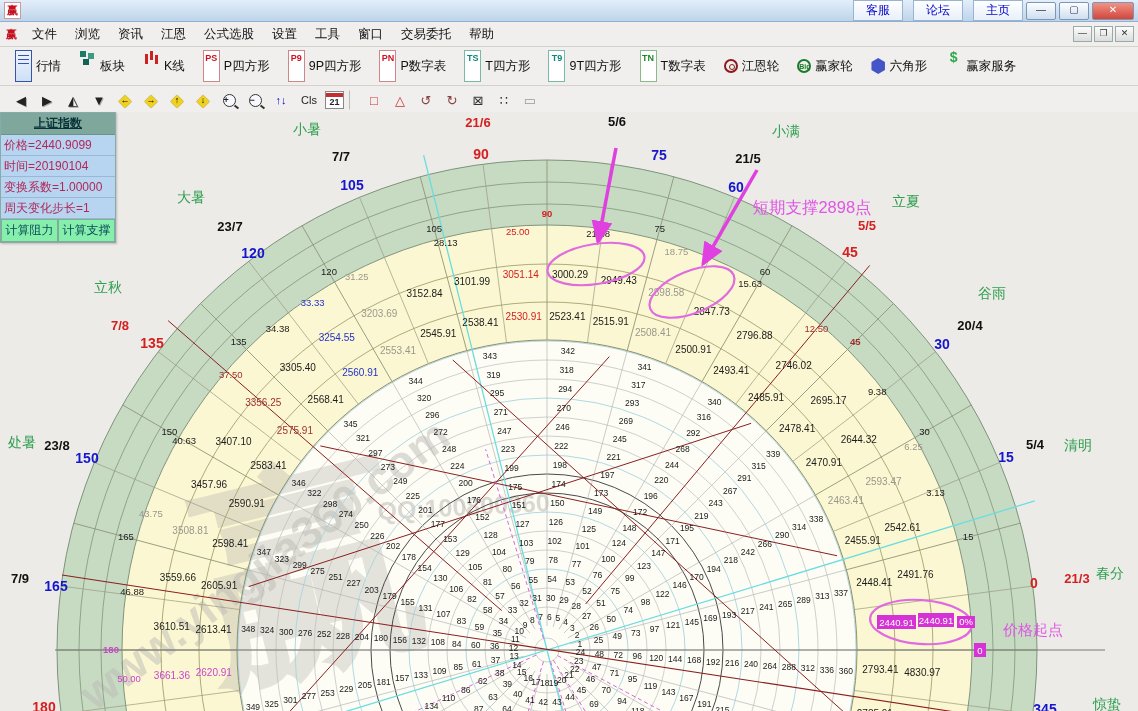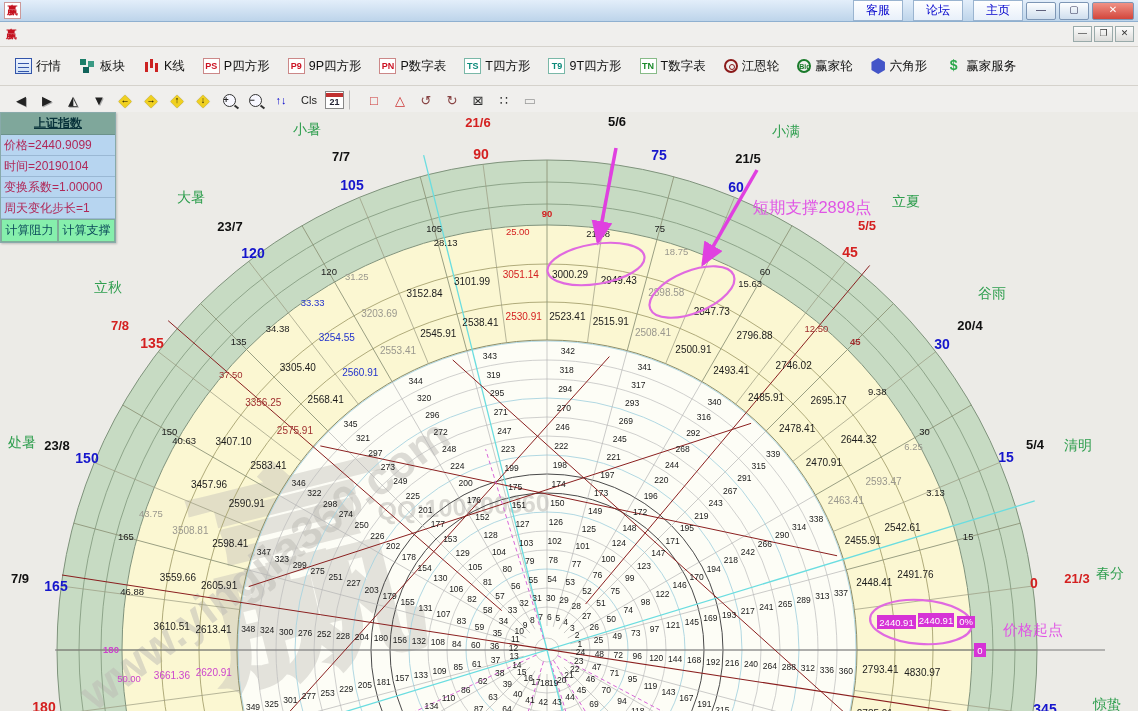--- a/index.html
+++ b/index.html
@@ -14,21 +14,21 @@
   .winbtn.close{background:linear-gradient(#f09286,#d2463c);color:#fff;width:40px;font-weight:bold;}
   
   .menubar{height:24px;background:#f0efed;border-bottom:1px solid #d5d2cc;display:flex;align-items:center;padding:0 4px;}
   .menu-icon{width:15px;height:15px;color:#c41220;font-weight:bold;font-size:11px;line-height:15px;text-align:center;margin-right:4px;}
   .menu-item{font-size:12.5px;color:#111;padding:2px 9px;cursor:pointer;}
   .child-ctrl{width:17px;height:14px;border:1px solid #9aa;background:linear-gradient(#fcfcfc,#dcdcda);font-size:9px;line-height:12px;text-align:center;color:#333;margin-left:2px;cursor:pointer;}
   
   .toolbar1{height:38px;background:#f0efed;border-bottom:1px solid #d5d2cc;display:flex;align-items:center;padding:0 6px;}
   .t1{display:flex;align-items:center;margin:15px 4px;padding:2px 4px;cursor:pointer;border:1px solid transparent;}
   .t1 .lbl{font-size:12.5px;color:#111;margin-left:4px;}
-  .ic{width:17px;height:16px;display:inline-block;text-align:center;font-size:11px;line-height:15px;box-sizing:border-box;}
+  .ic{width:17px;height:32px;display:inline-block;text-align:center;font-size:11px;line-height:15px;box-sizing:border-box;}
   .ic-grid{border:1px solid #3355aa;background:linear-gradient(#eef4ff,#cfe0f5);position:relative;}
   .ic-grid:before{content:"";position:absolute;left:2px;right:2px;top:4px;border-top:1px solid #3355aa;box-shadow:0 4px 0 #3355aa, 0 8px 0 #3355aa;}
   .ic-blocks{background:
      linear-gradient(#1b7d68,#1b7d68) 1px 1px/6px 6px no-repeat,
      linear-gradient(#3a9a84,#3a9a84) 9px 3px/6px 6px no-repeat,
      linear-gradient(#11635a,#11635a) 4px 9px/6px 6px no-repeat;}
   .ic-kline{background:
      linear-gradient(#cc2222,#cc2222) 2px 4px/3px 10px no-repeat,
      linear-gradient(#cc2222,#cc2222) 7px 1px/3px 9px no-repeat,
      linear-gradient(#cc2222,#cc2222) 12px 5px/3px 9px no-repeat;}
@@ -79,20 +79,32 @@
   <div class="tb-link">客服</div>
   <div class="tb-link">论坛</div>
   <div class="tb-link">主页</div>
   <div class="winbtn">—</div>
   <div class="winbtn">▢</div>
   <div class="winbtn close">✕</div>
 </div>
 
 <div class="menubar">
   <div class="menu-icon">赢</div>
+  <div id="menu-items" style="display:flex;">
+      <div class="menu-item">文件</div>
+      <div class="menu-item">浏览</div>
+      <div class="menu-item">资讯</div>
+      <div class="menu-item">江恩</div>
+      <div class="menu-item">公式选股</div>
+      <div class="menu-item">设置</div>
+      <div class="menu-item">工具</div>
+      <div class="menu-item">窗口</div>
+      <div class="menu-item">交易委托</div>
+      <div class="menu-item">帮助</div>
+    </div>
   <div class="tb-spacer"></div>
   <div class="child-ctrl">—</div>
   <div class="child-ctrl">❐</div>
   <div class="child-ctrl">✕</div>
 </div>
 
 <div class="toolbar1" id="toolbar1">
     <div class="t1">
       <span class="ic ic-grid"></span>
       <span class="lbl">行情</span>

